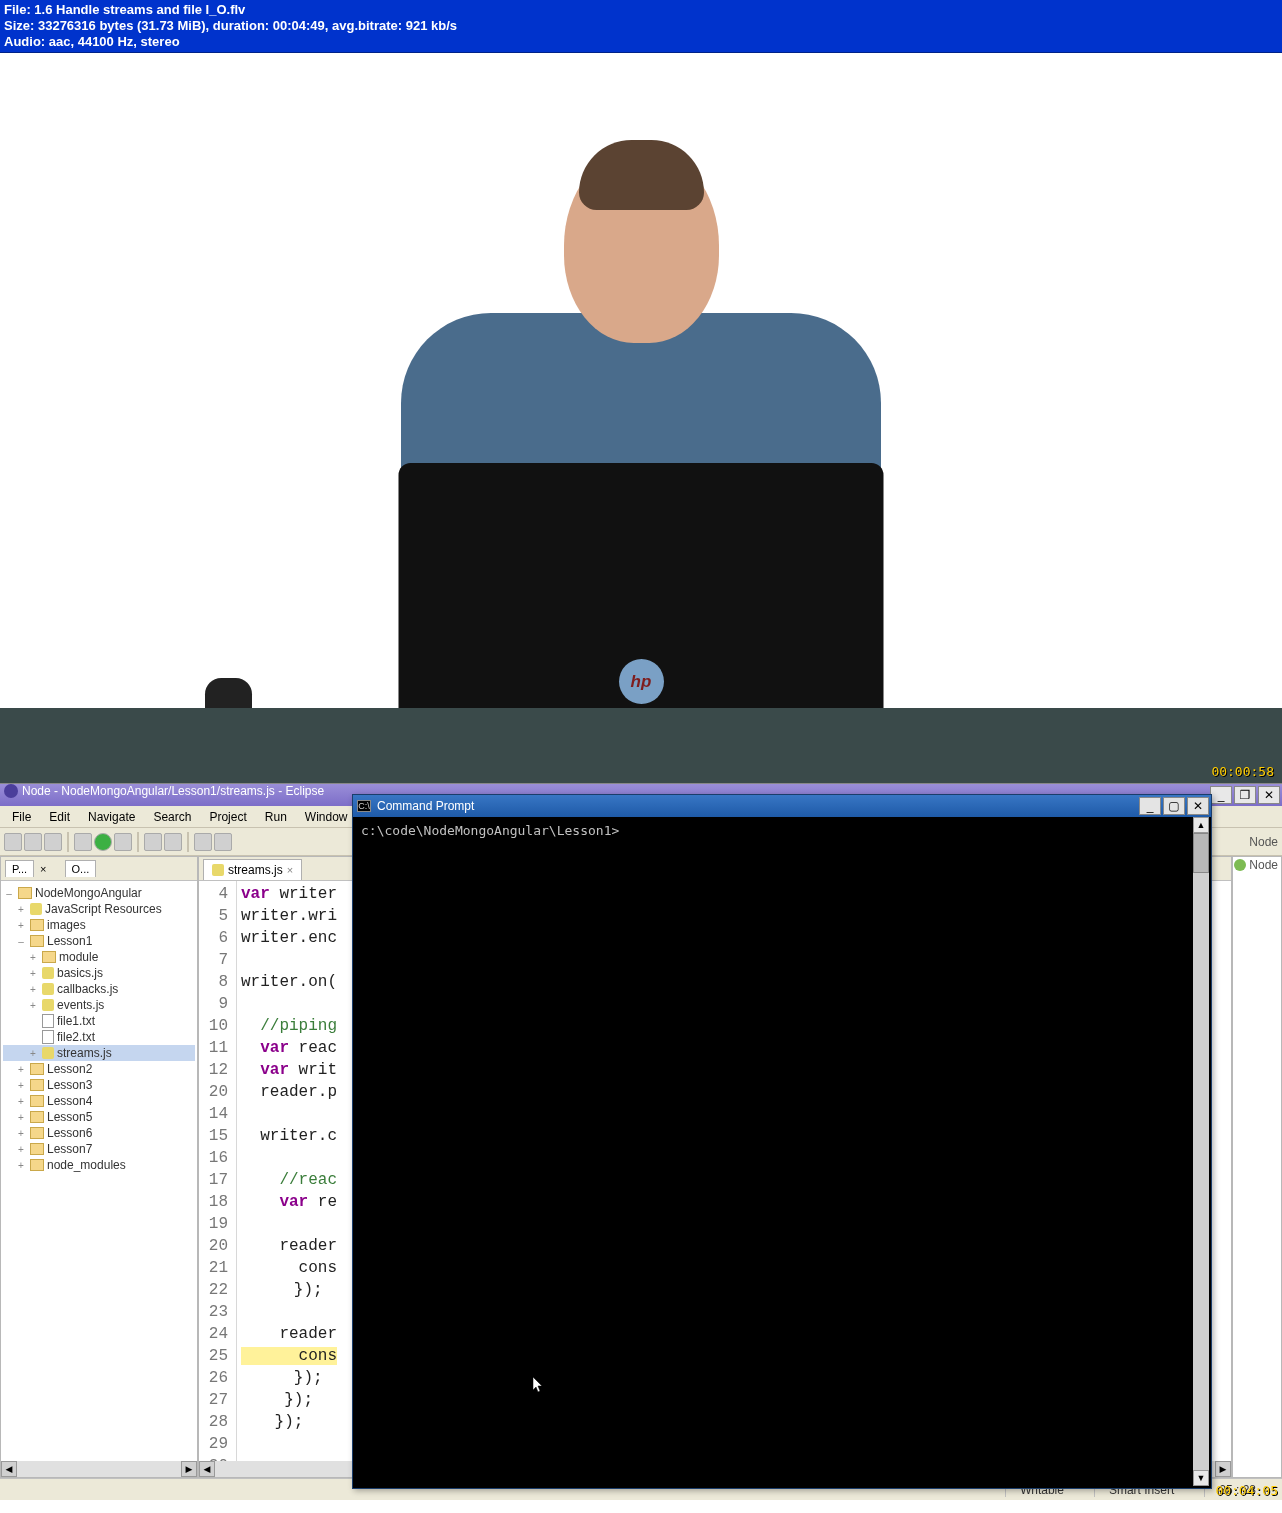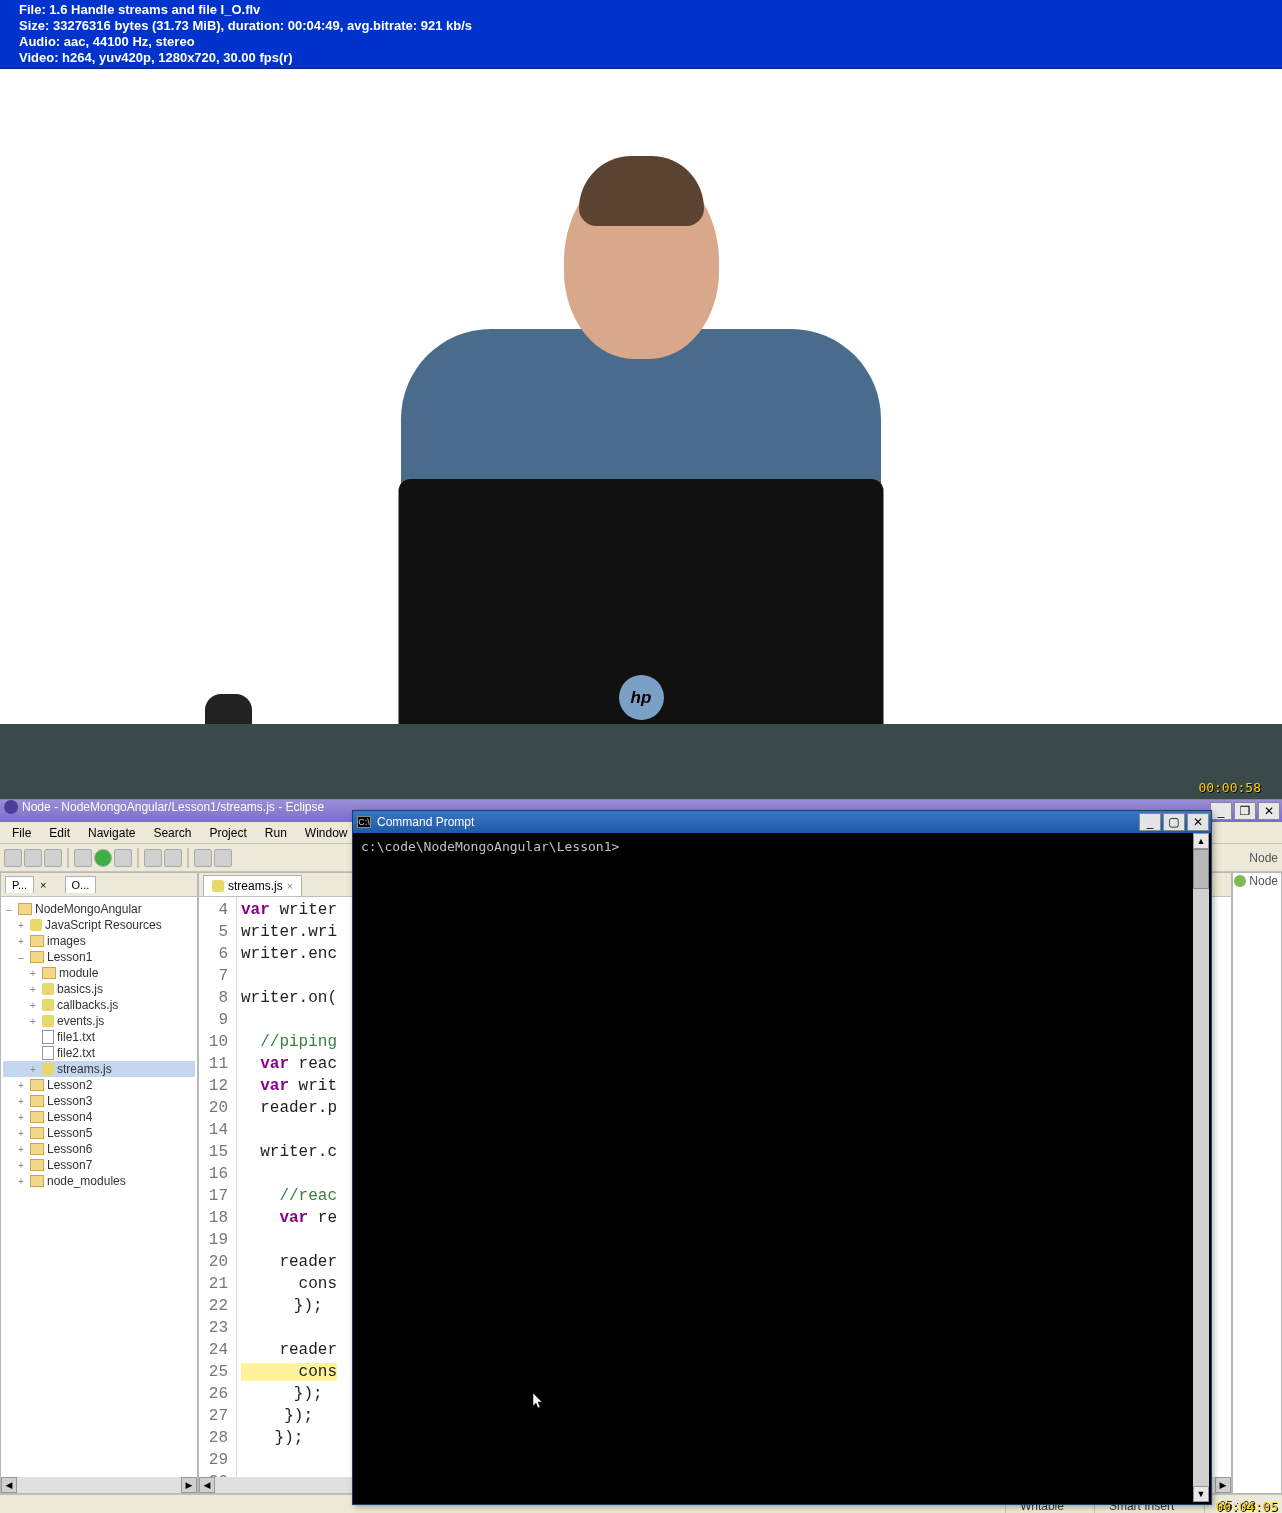--- a/index.html
+++ b/index.html
@@ -1,32 +1,32 @@
 <!DOCTYPE html>
 <html><head>
 <meta charset="utf-8">
 <style>
 * { margin: 0; padding: 0; box-sizing: border-box; }
 body { width: 1282px; height: 1513px; font-family: Tahoma, Arial, sans-serif; font-size: 11px; background: #fff; overflow: hidden; position: relative; }
 
 
-.top-blue { background: #0033cc; color: #fff; font-weight: bold; font-size: 13px; padding: 2px 19px; line-height: 16px; border-bottom: 1px solid #002288; }
+.top-blue { background: #0033cc; color: #fff; font-weight: bold; font-size: 13px; padding: 2px 4px; line-height: 16px; border-bottom: 1px solid #002288; }
 .top-blue .l { display: block; }
 
 
 .video-area { height: 730px; background: #fff; position: relative; }
 .person { position: absolute; left: 50%; transform: translateX(-50%); top: 95px; width: 600px; }
 .head { width: 155px; height: 195px; background: #d9a88a; border-radius: 50% 50% 45% 45%; margin: 0 auto; position: relative; }
 .hair { position:absolute; top:-8px; left:15px; right:15px; height:70px; background:#5b4332; border-radius:60px 60px 20px 20px; }
 .torso { width: 480px; height: 310px; background:#4a6c8c; border-radius: 90px 90px 0 0; margin:-30px auto 0; }
 .desk { position:absolute; bottom:0; left:0; right:0; height:75px; background:#3a4a4a; }
 .laptop { position:absolute; bottom:55px; left:50%; transform:translateX(-50%); width:485px; height:265px; background:#111; border-radius:12px 12px 4px 4px; }
-.hp { position:absolute; bottom:24px; left:50%; transform:translateX(-50%); width:45px; height:45px; border-radius:50%; background:#7aa0c5; color:#000000; font-size:17px; display:flex; align-items:center; justify-content:center; font-style:italic; font-weight:bold; }
+.hp { position:absolute; bottom:24px; left:50%; transform:translateX(-50%); width:45px; height:45px; border-radius:50%; background:#7aa0c5; color:#7f1d1d; font-size:17px; display:flex; align-items:center; justify-content:center; font-style:italic; font-weight:bold; }
 .mouse { position:absolute; bottom:45px; left:205px; width:47px; height:60px; background:#222; border-radius:22px 22px 32px 32px; }
-.ts1 { position:absolute; right:21px; bottom:4px; color:#ffcc00; font-family:monospace; font-size:13px; text-shadow:1px 1px 0 #000;margin-left:32px; }
+.ts1 { position:absolute; right:8px; bottom:4px; color:#ffcc00; font-family:monospace; font-size:13px; text-shadow:1px 1px 0 #000;margin-left:32px; }
 
 
 .ide-zone { position: relative; height: 717px; background: #ece9d8; border-top:1px solid #888; }
 
 
 .eclipse { position:absolute; inset:0; background:#ece9d8; }
 .eclipse-title { height:22px; background:linear-gradient(#9a8ed8,#7c6dc8); color:#fff; font-size:12px; display:flex; align-items:flex-start; padding:0 4px; gap:4px; }
 .eclipse-title .ico { width:14px; height:14px; background:#4b3e9b; border-radius:50%; display:inline-block; }
 
 .eclipse-menu { height:22px; background:#ece9d8; border-bottom:1px solid #c8c2b0; display:flex; align-items:center; padding:0 4px; gap:2px; font-size:12px; }
@@ -97,21 +97,20 @@
 .node-label { position:absolute; top:74px; right:4px; font-size:12px; color:#555; display:flex; align-items:center; gap:3px; }
 .node-label .dot { width:12px; height:12px; background:#7dbb52; border-radius:50%; }
 </style>
 </head>
 <body>
 
 <div class="top-blue">
   <span class="l"><span>File:</span> <span>1.6 Handle streams and file I_O.flv</span></span>
   <span class="l">Size: 33276316 bytes (31.73 MiB), duration: 00:04:49, avg.bitrate: 921 kb/s</span>
   <span class="l">Audio: aac, 44100 Hz, stereo</span>
-  <span class="l">Video: h264, yuv420p, 1280x720, 30.00 fps(r)</span>
 </div>
 
 <div class="video-area">
   <div class="person">
     <div class="head">
         <div class="hair"></div>
       </div>
     <div class="torso"></div>
   </div>
   <div class="laptop">

